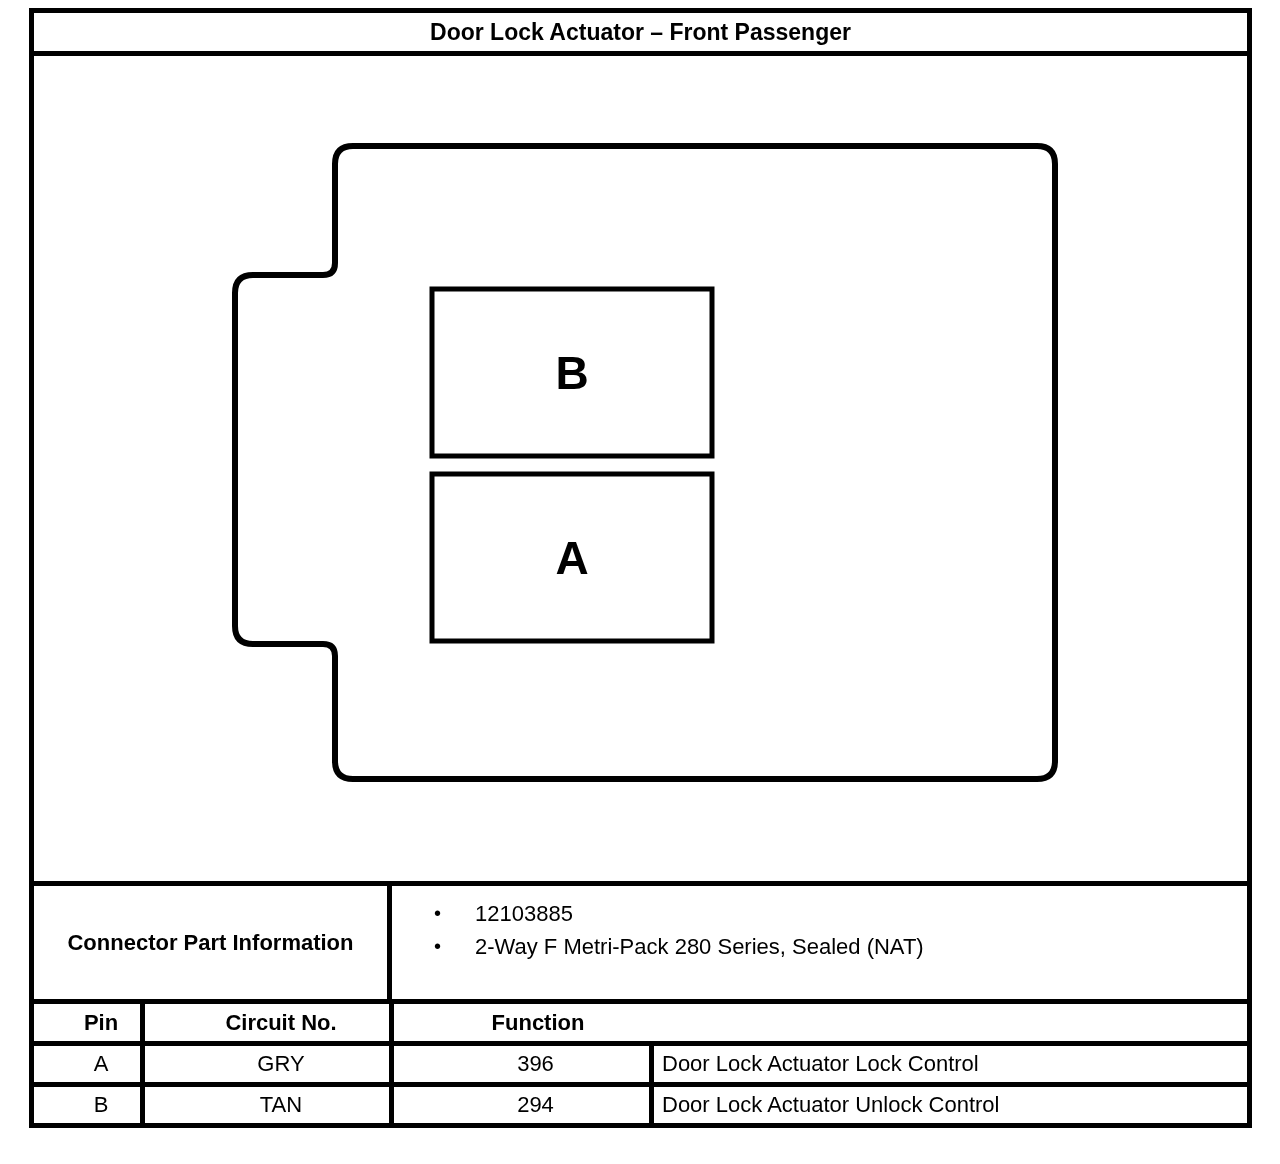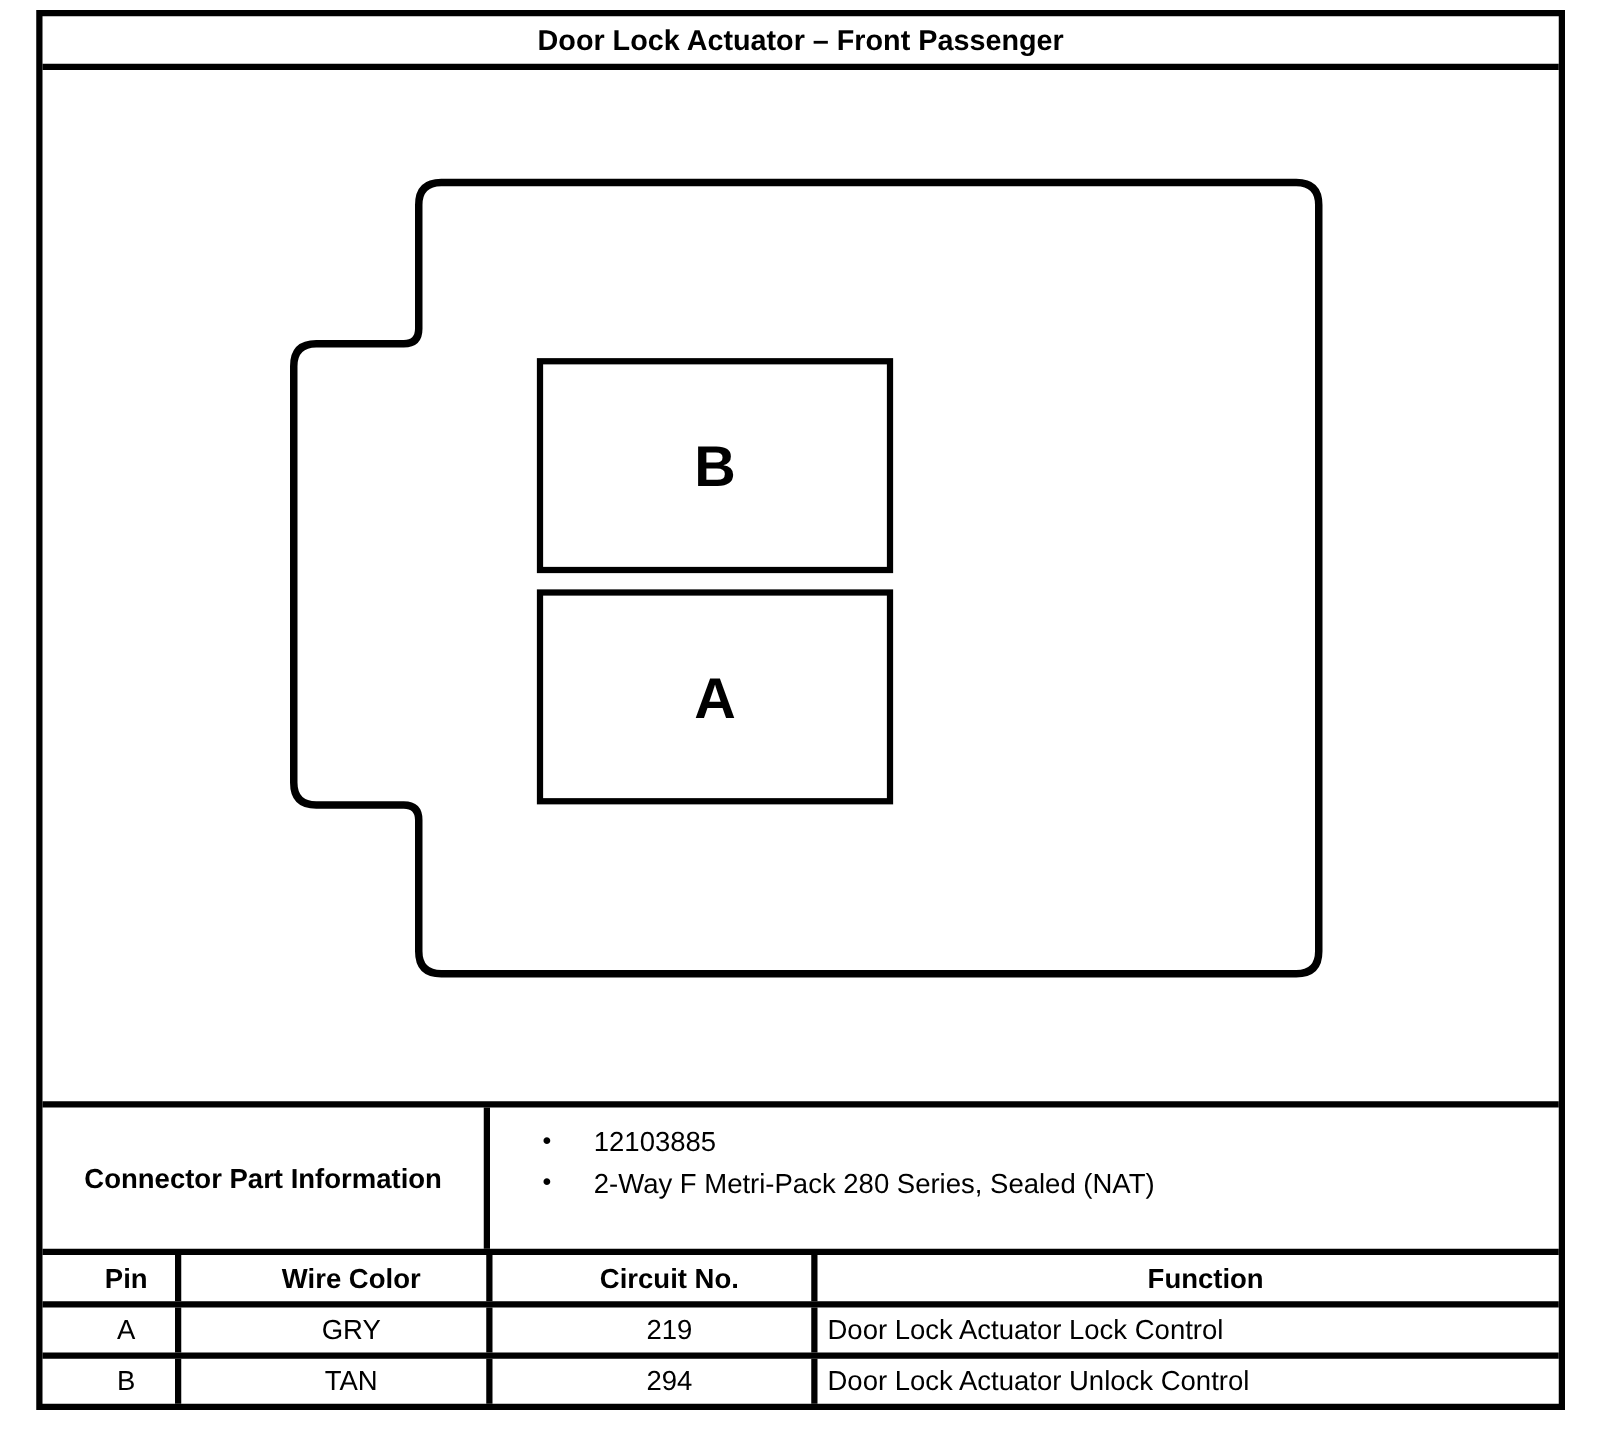--- a/index.html
+++ b/index.html
@@ -100,29 +100,28 @@
         <li>
           <span class="bullet">•</span>
           <span>2-Way F Metri-Pack 280 Series, Sealed (NAT)</span>
         </li>
       </ul>
     </div>
   </div>
 
   <div class="tbl-row bordered">
     <div class="cell head rb">Pin</div>
-    <div class="cell head rb">Wire Color</div>
     <div class="cell head rb">Circuit No.</div>
     <div class="cell head">Function</div>
   </div>
 
   <div class="tbl-row bordered">
     <div class="cell rb">A</div>
     <div class="cell rb">GRY</div>
-    <div class="cell rb">219</div>
+    <div class="cell rb">396</div>
     <div class="cell fn">Door Lock Actuator Lock Control</div>
   </div>
 
   <div class="tbl-row">
     <div class="cell rb">B</div>
     <div class="cell rb">TAN</div>
     <div class="cell rb">294</div>
     <div class="cell fn">Door Lock Actuator Unlock Control</div>
   </div>
 

